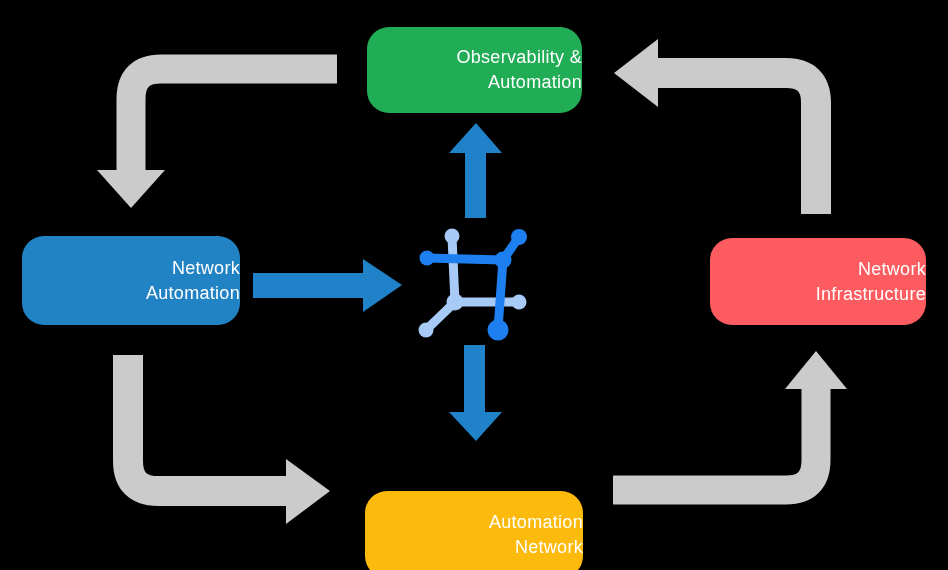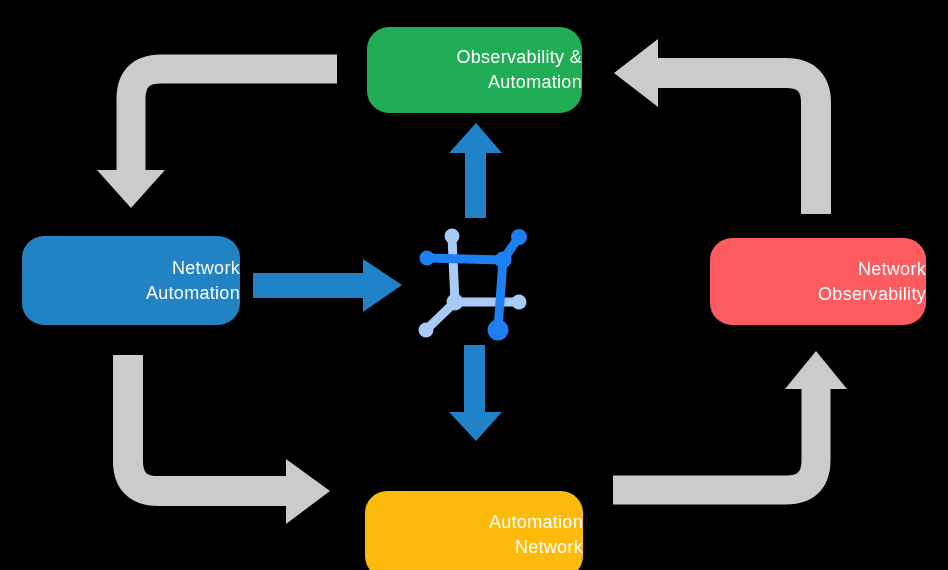--- a/index.html
+++ b/index.html
@@ -92,21 +92,21 @@
     <span>Automation</span>
   </div>
 
   <div class="node node-operations" style="background: rgb(33, 130, 196);">
     <span>Network</span>
     <span>Automation</span>
   </div>
 
   <div class="node node-infrastructure" style="background: rgb(252, 91, 95);">
     <span>Network</span>
-    <span>Observability</span>
+    <span>Infrastructure</span>
   </div>
 
   <div class="node node-automation" style="background: rgb(252, 187, 12); margin-top: 40px;">
     <span>Automation</span>
     <span>Network</span>
   </div>
 
 </div>
 
 </body></html>

